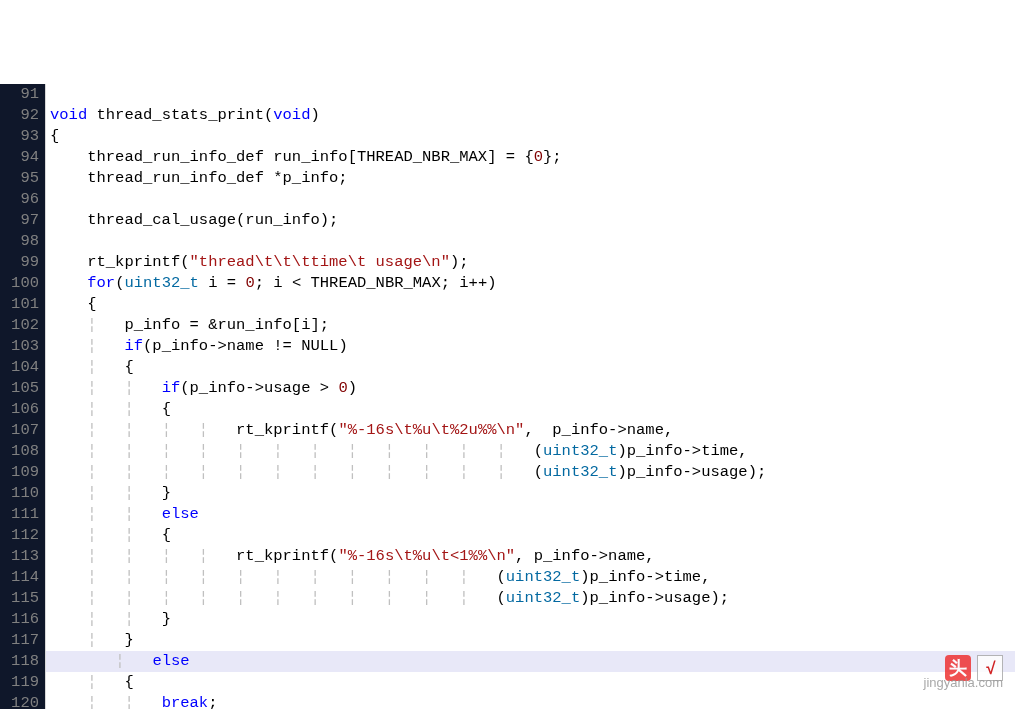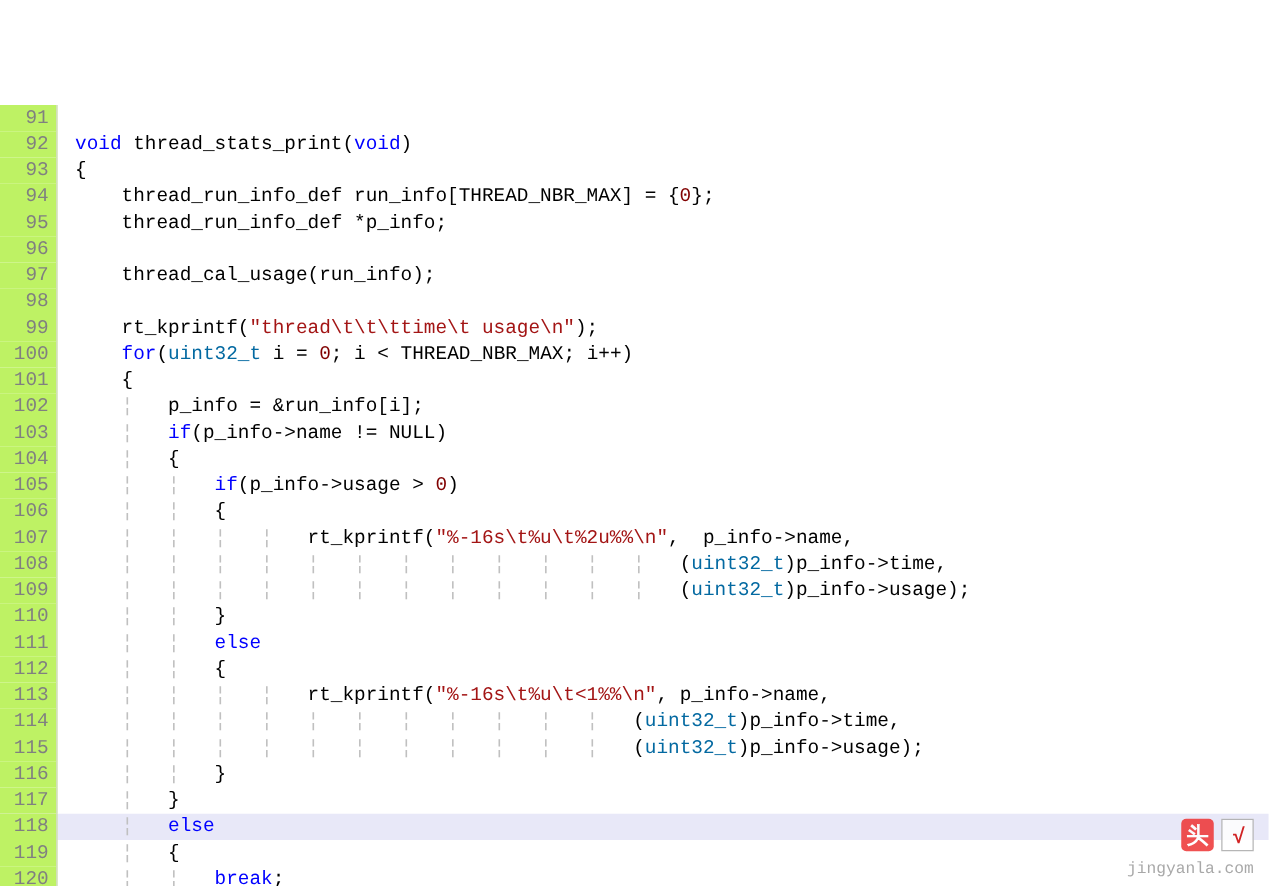--- a/index.html
+++ b/index.html
@@ -19,33 +19,34 @@
       display: flex;
       flex-direction: column;
     }
     .line {
       display: flex;
       height: 21px;
       align-items: center;
     }
     .line.highlight {
       background: #e8e8f8;
+      gap: 28px;
     }
     .gutter {
       width: 46px;
       text-align: right;
       padding-right: 6px;
       color: #808080;
-      background: #bef264;
+      background: #0f172a;
       border-right: 1px solid #d8d8d8;
       user-select: none;
       flex-shrink: 0;
     }
     .code {
-      padding-left: 14px;
+      padding-left: 4px;
       position: relative;
     }
     .kw { color: #0000ff; }
     .type { color: #0369a1; }
     .num { color: #800000; }
     .str { color: #a31515; }
     .guide {
       color: #c0c0c0;
     }
     .watermark {
@@ -85,22 +86,22 @@
       font-size: 17px;
       font-weight: bold;
       display: flex;
       align-items: center;
       justify-content: center;
       font-style: italic;
     }
     .watermark2 {
       position: absolute;
       right: 12px;
-      bottom: 4px;
-      font-family: Liberation Mono, monospace;
+      bottom: 16px;
+      font-family: Liberation Sans, sans-serif;
       font-size: 13px;
       color: #999;
       opacity: 0.85;
     }
   </style>
 </head>
 <body>
 
 
 

